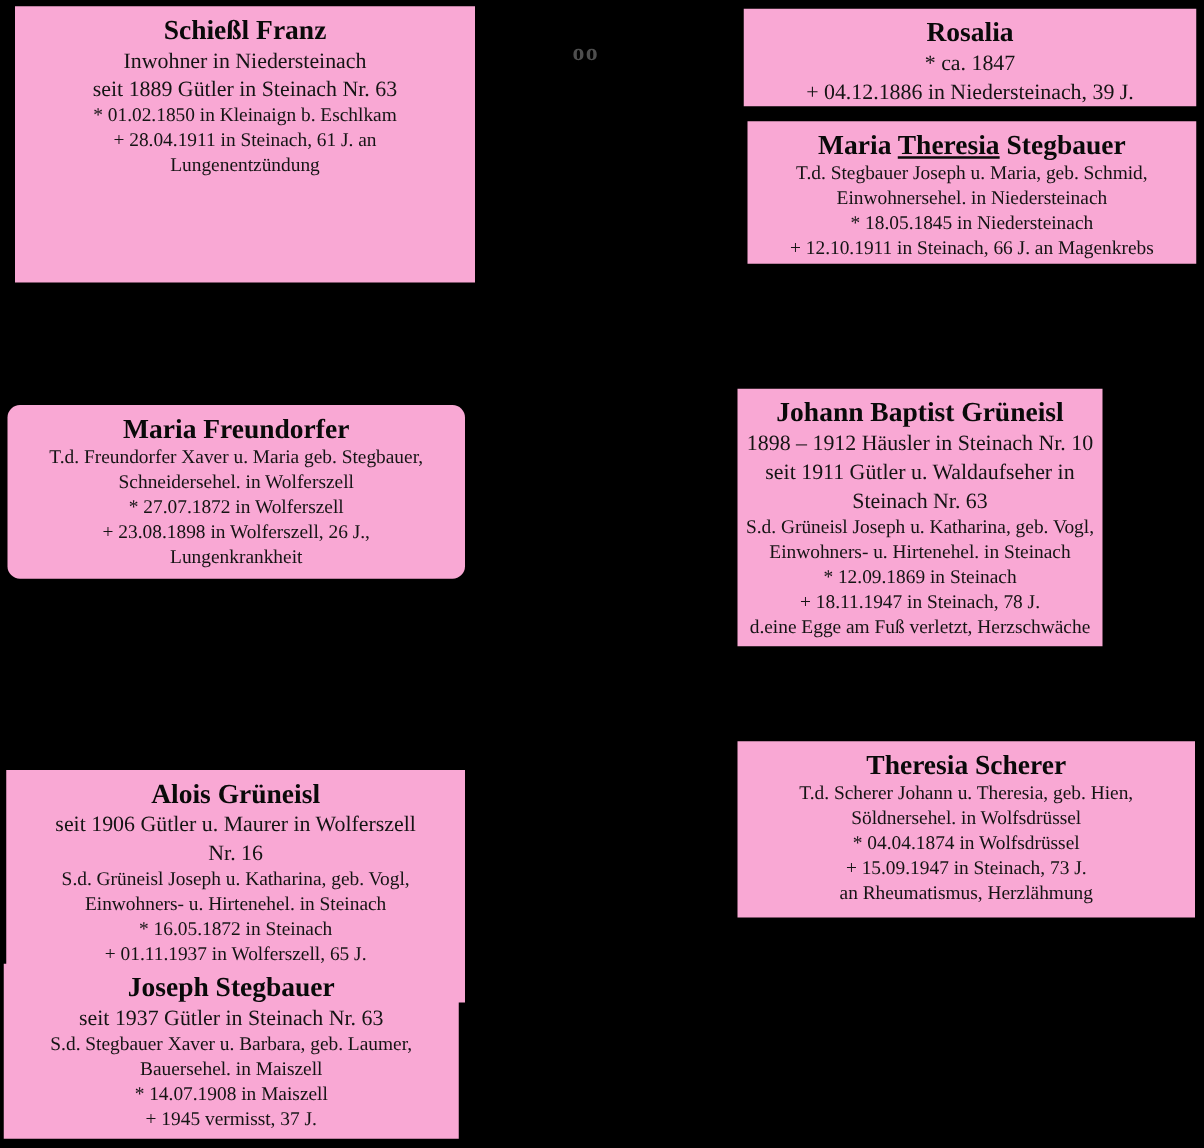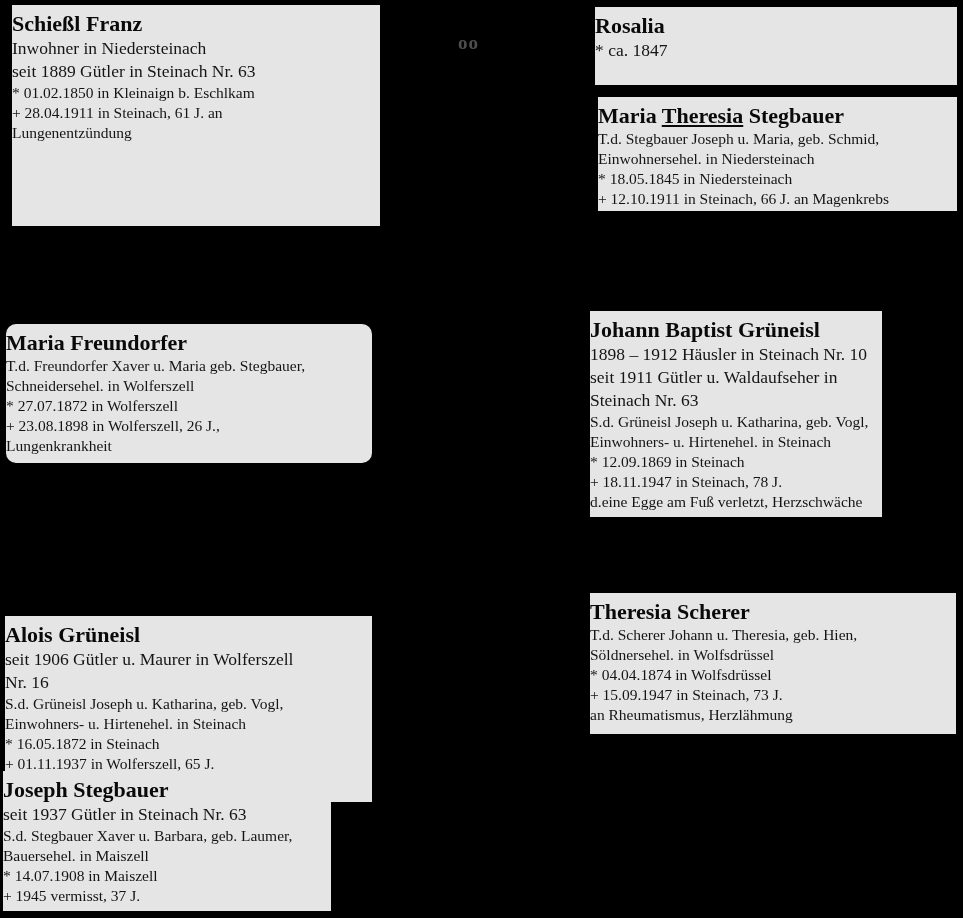--- a/index.html
+++ b/index.html
@@ -5,22 +5,23 @@
   html,body{margin:0;padding:0;background:#000;}
   .canvas{
     position:relative;
     width:963px;height:918px;
     background:#000;
     font-family:"Liberation Serif","DejaVu Serif",serif;
     overflow:hidden;
   }
   .person-box{
     position:absolute;
-    background:#e5e5e5;
+    background:#f9a8d4;
     color:#141414;
+    text-align:center;
     box-sizing:border-box;
     padding-top:6px;
   }
   .box-title{
     font-size:22px;
     font-weight:bold;
     line-height:26px;
     color:#0a0a0a;
     white-space:nowrap;
   }
@@ -45,21 +46,21 @@
     line-height:19px;
   }
   
   #box-schiessl-franz        { left:12px;  top:5px;   width:368px; height:221px; }
   #box-rosalia               { left:595px; top:7px;   width:362px; height:78px;  }
   #box-maria-theresia-stegbauer{ left:598px; top:97px; width:359px; height:114px; }
   #box-maria-freundorfer     { left:6px;   top:324px; width:366px; height:139px;border-radius:10px; }
   #box-johann-baptist-grueneisl{ left:590px; top:311px; width:292px; height:206px; }
   #box-alois-grueneisl       { left:5px;   top:570px; width:367px; height:186px;margin-top:46px; }
   #box-theresia-scherer      { left:590px; top:593px; width:366px; height:141px; }
-  #box-joseph-stegbauer      { left:3px;   top:771px; width:328px; height:140px; }
+  #box-joseph-stegbauer      { left:3px;   top:771px; width:364px; height:140px; }
   #box-maria-grueneisl       { left:589px; top:784px; width:368px; height:83px;  }
 </style>
 </head>
 <body>
 
 <div class="canvas">
 
   <span class="marriage-symbol">oo</span>
 
   <div class="person-box" id="box-schiessl-franz">
@@ -67,20 +68,21 @@
     <div class="line-lg">Inwohner in Niedersteinach</div>
     <div class="line-lg">seit 1889 Gütler in Steinach Nr. 63</div>
     <div class="line-sm">*  01.02.1850 in Kleinaign b. Eschlkam</div>
     <div class="line-sm">+ 28.04.1911 in Steinach, 61 J. an</div>
     <div class="line-sm">Lungenentzündung</div>
   </div>
 
   <div class="person-box" id="box-rosalia">
     <div class="box-title">Rosalia</div>
     <div class="line-lg">* ca. 1847</div>
+    <div class="line-lg">+ 04.12.1886 in Niedersteinach, 39 J.</div>
   </div>
 
   <div class="person-box" id="box-maria-theresia-stegbauer">
     <div class="box-title"><span>Maria </span><span class="u">Theresia</span><span> Stegbauer</span></div>
     <div class="line-sm">T.d. Stegbauer Joseph u. Maria, geb. Schmid,</div>
     <div class="line-sm">Einwohnersehel. in Niedersteinach</div>
     <div class="line-sm">* 18.05.1845 in Niedersteinach</div>
     <div class="line-sm">+ 12.10.1911 in Steinach, 66 J. an Magenkrebs</div>
   </div>
 

